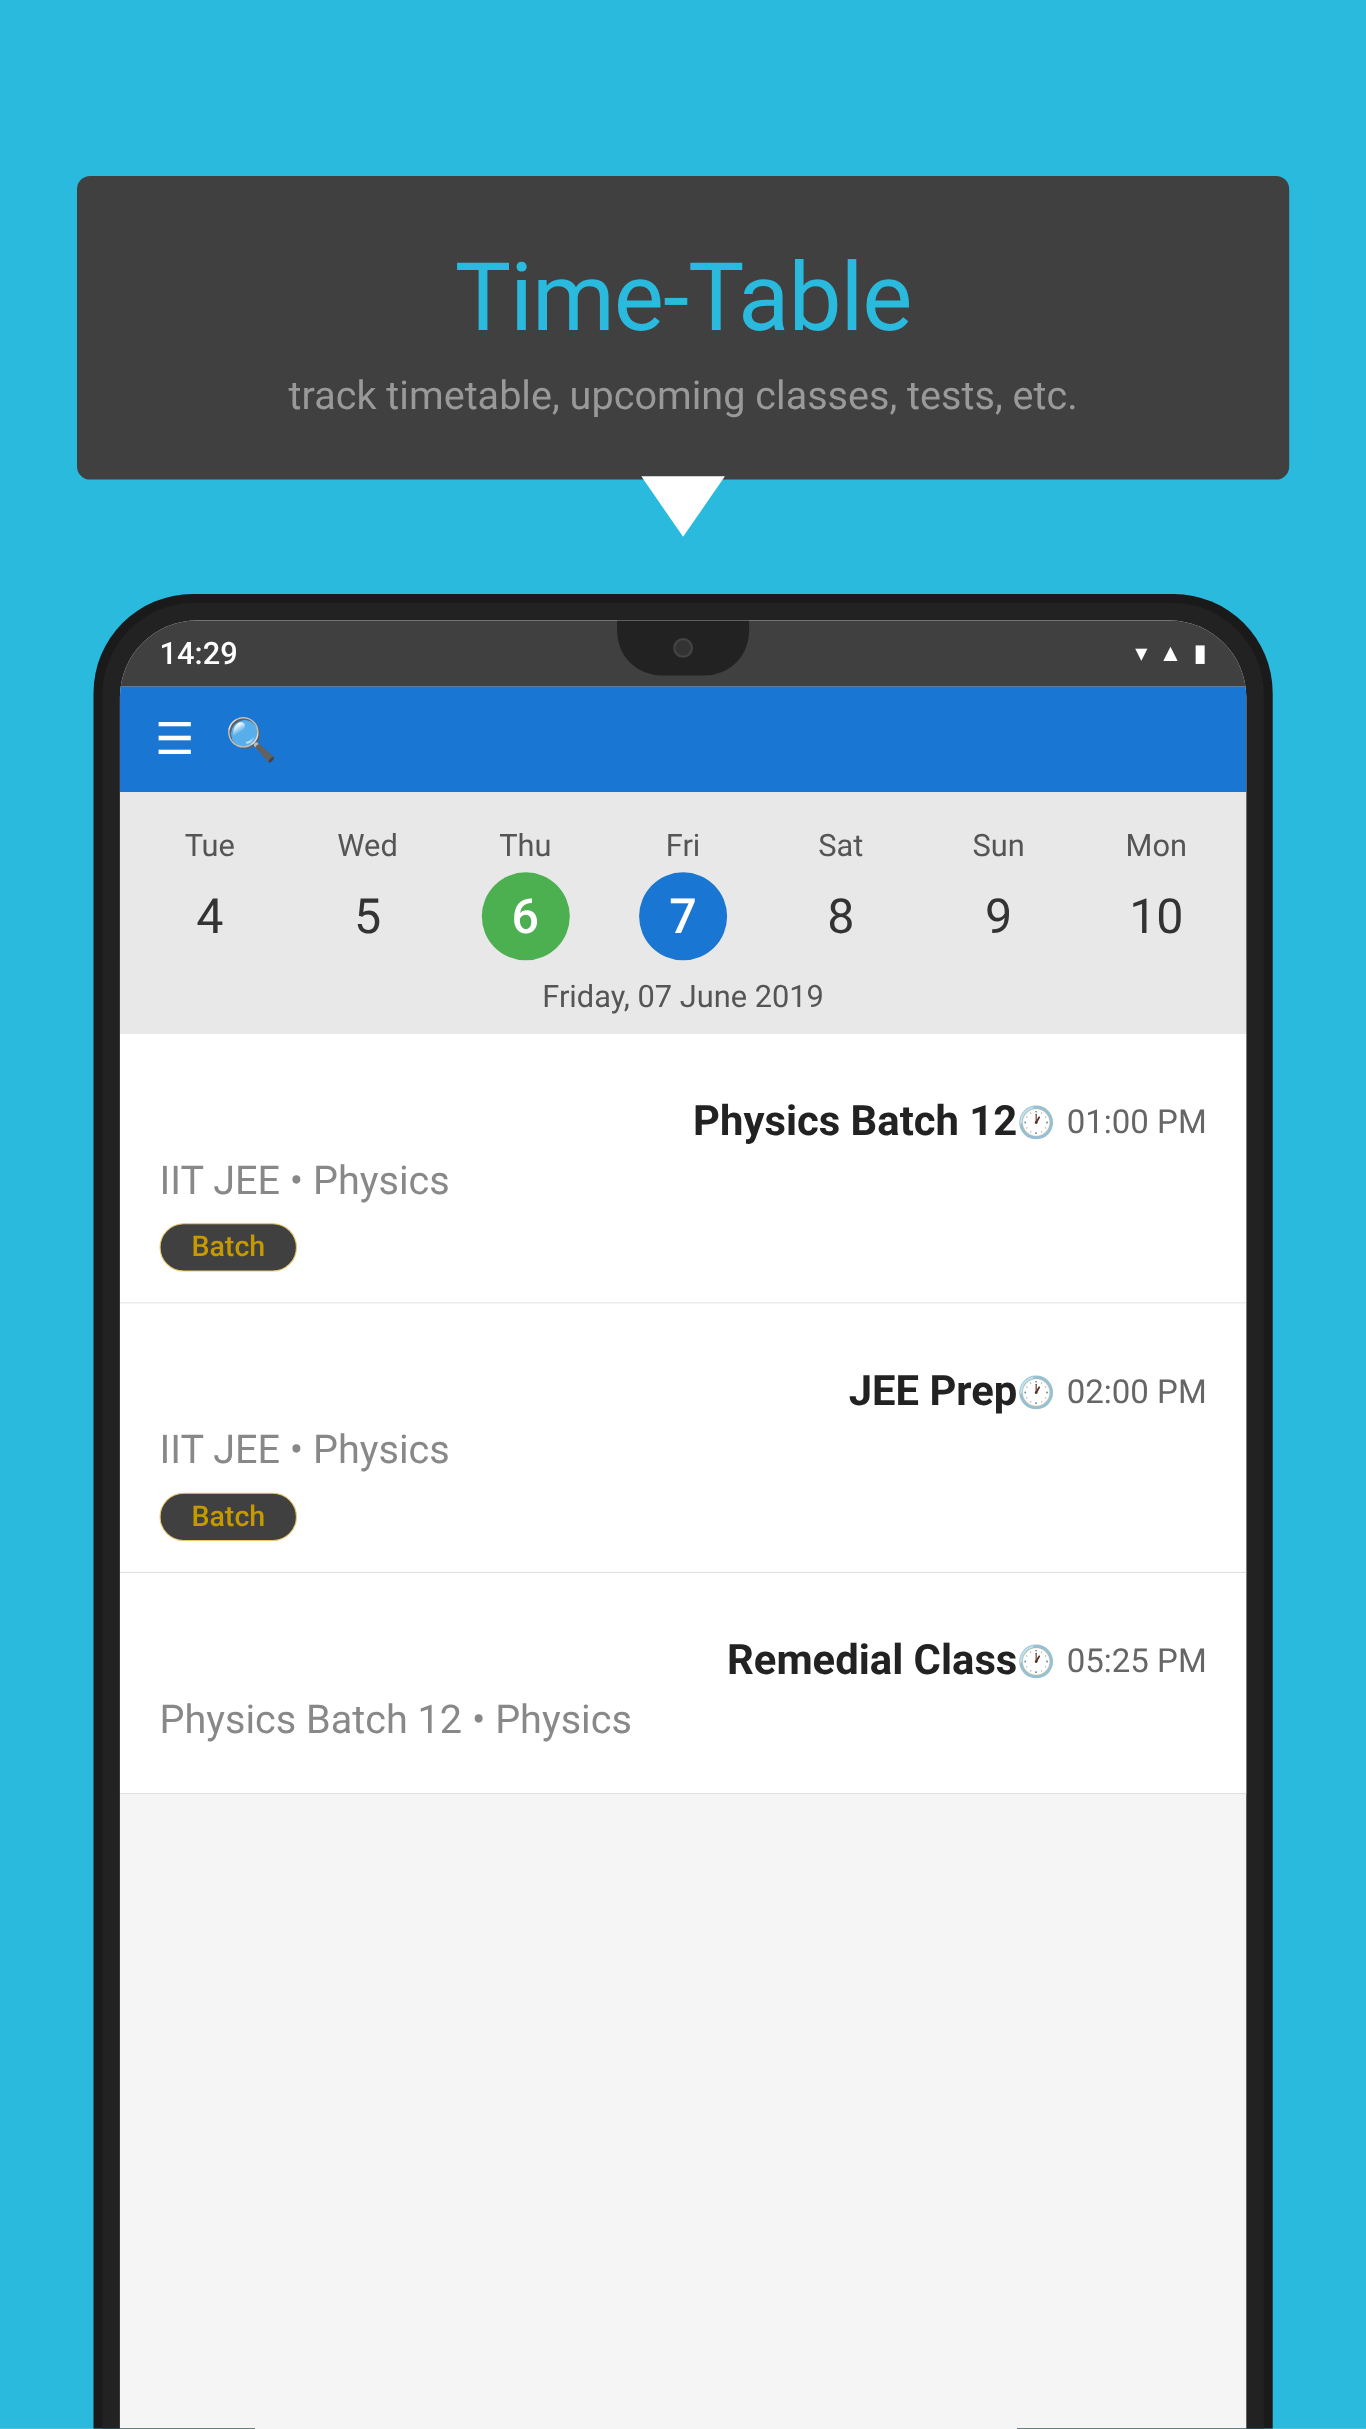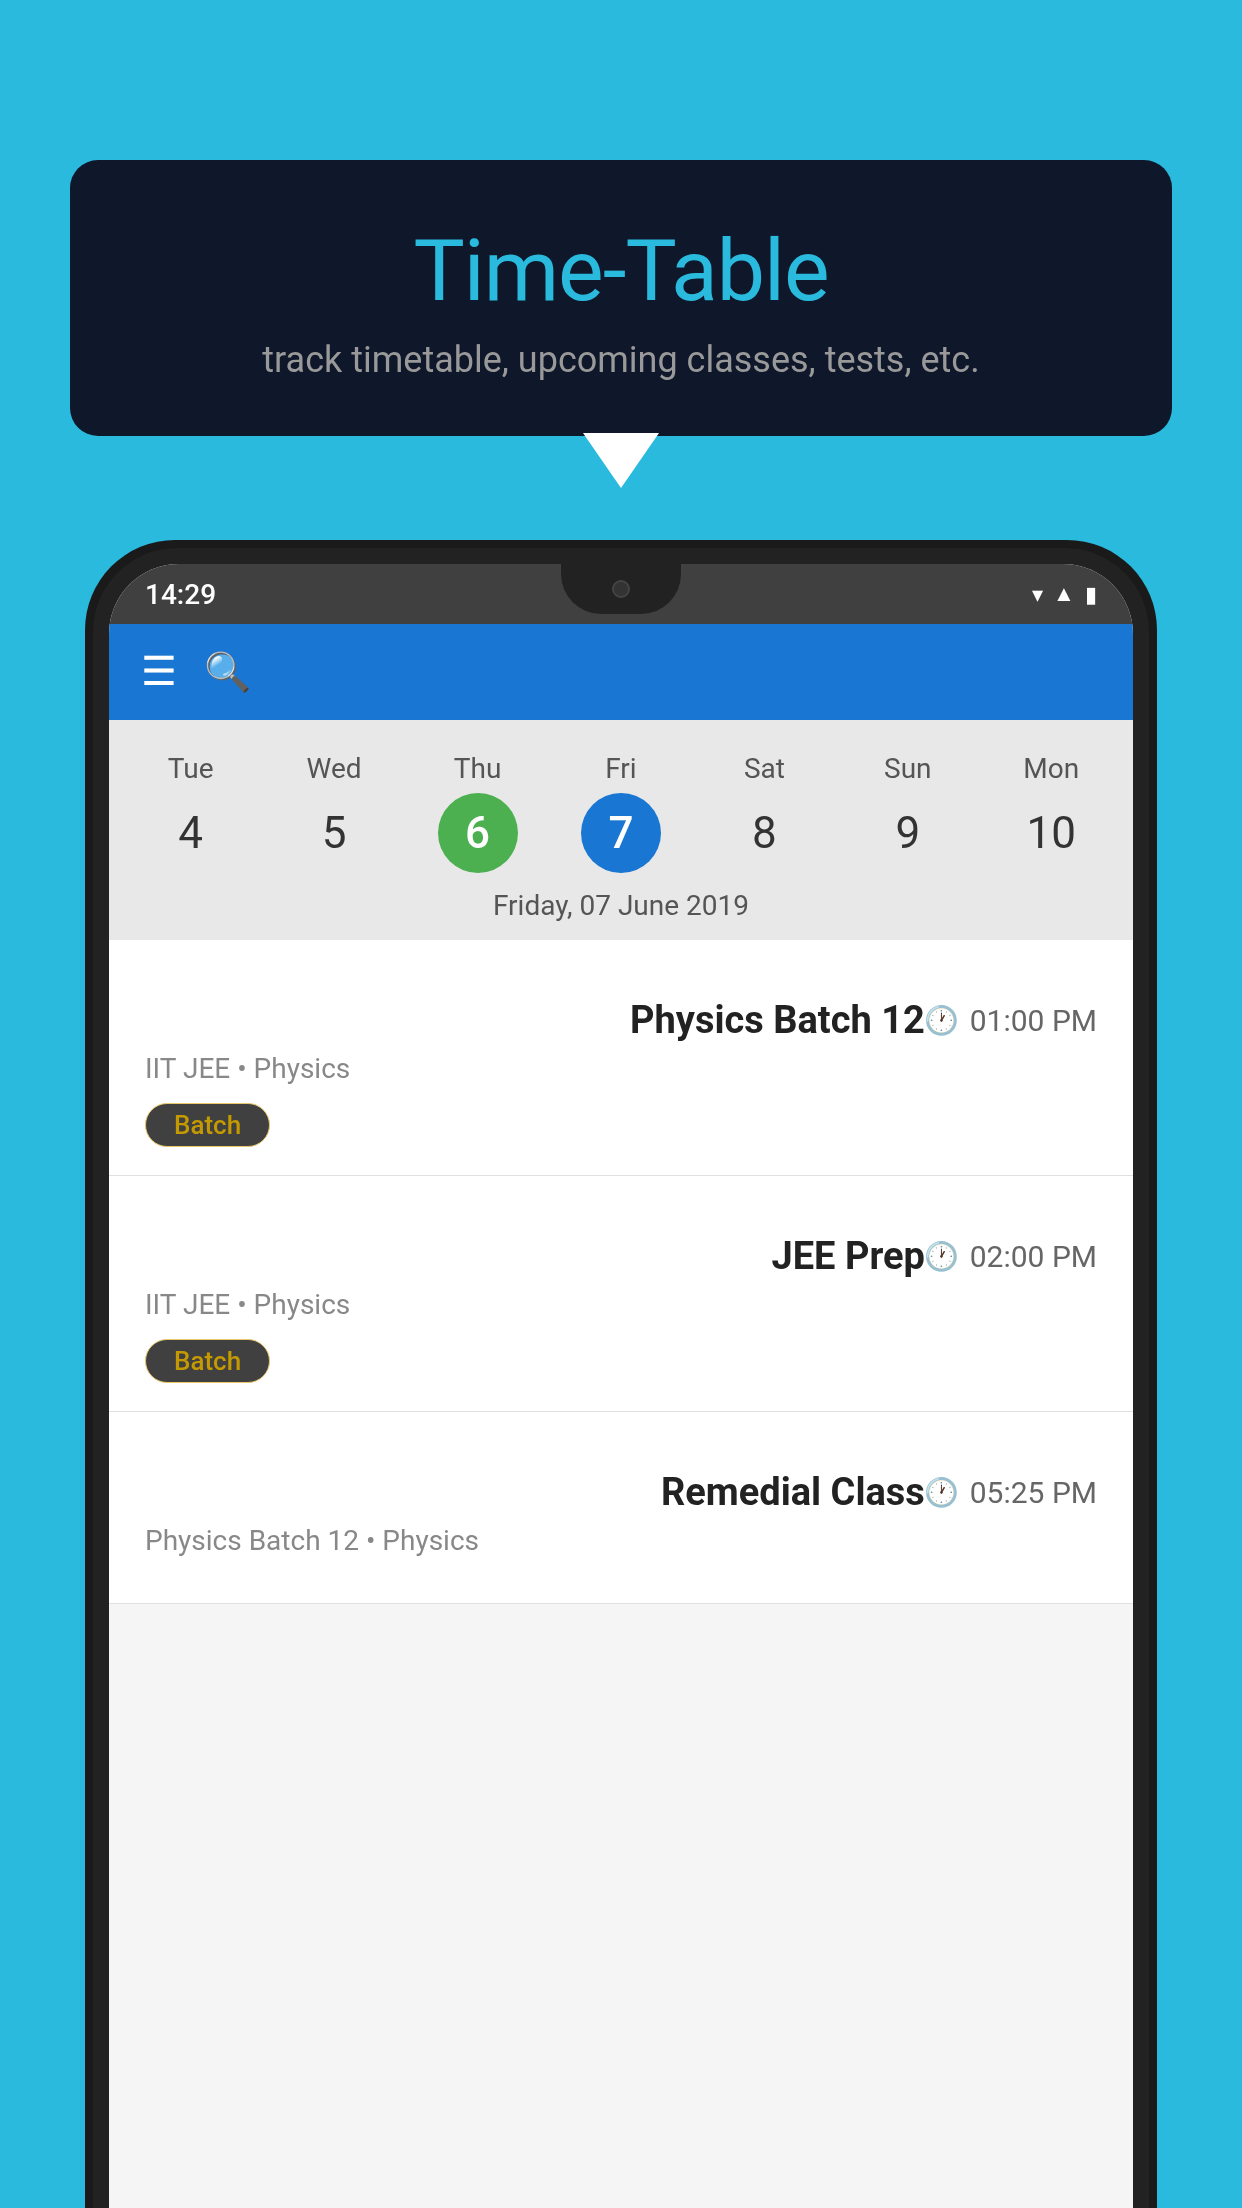--- a/index.html
+++ b/index.html
@@ -15,22 +15,22 @@
 
     
     .speech-bubble-container {
       position: absolute;
       top: 160px;
       left: 70px;
       right: 70px;
     }
 
     .speech-bubble {
-      background: #0f172a;
-      border-radius: 28px;
+      background: #404040;
+      border-radius: 12px;
       padding: 60px 40px 55px;
       text-align: center;
       position: relative;
     }
 
     .speech-bubble::after {
       content: '';
       position: absolute;
       bottom: -52px;
       left: 50%;
@@ -263,21 +263,21 @@
       color: #666;
       font-size: 30px;
     }
 
     .clock-icon {
       font-size: 28px;
       color: #888;
     }
 
     .event-subtitle {
-      font-size: 28px;
+      font-size: 36px;
       color: #888;
       margin-bottom: 18px;
     }
 
     .batch-badge {
       display: inline-block;
       background: #404040;
       border: 1.5px solid #E8C86A;
       color: #C49A00;
       border-radius: 30px;

